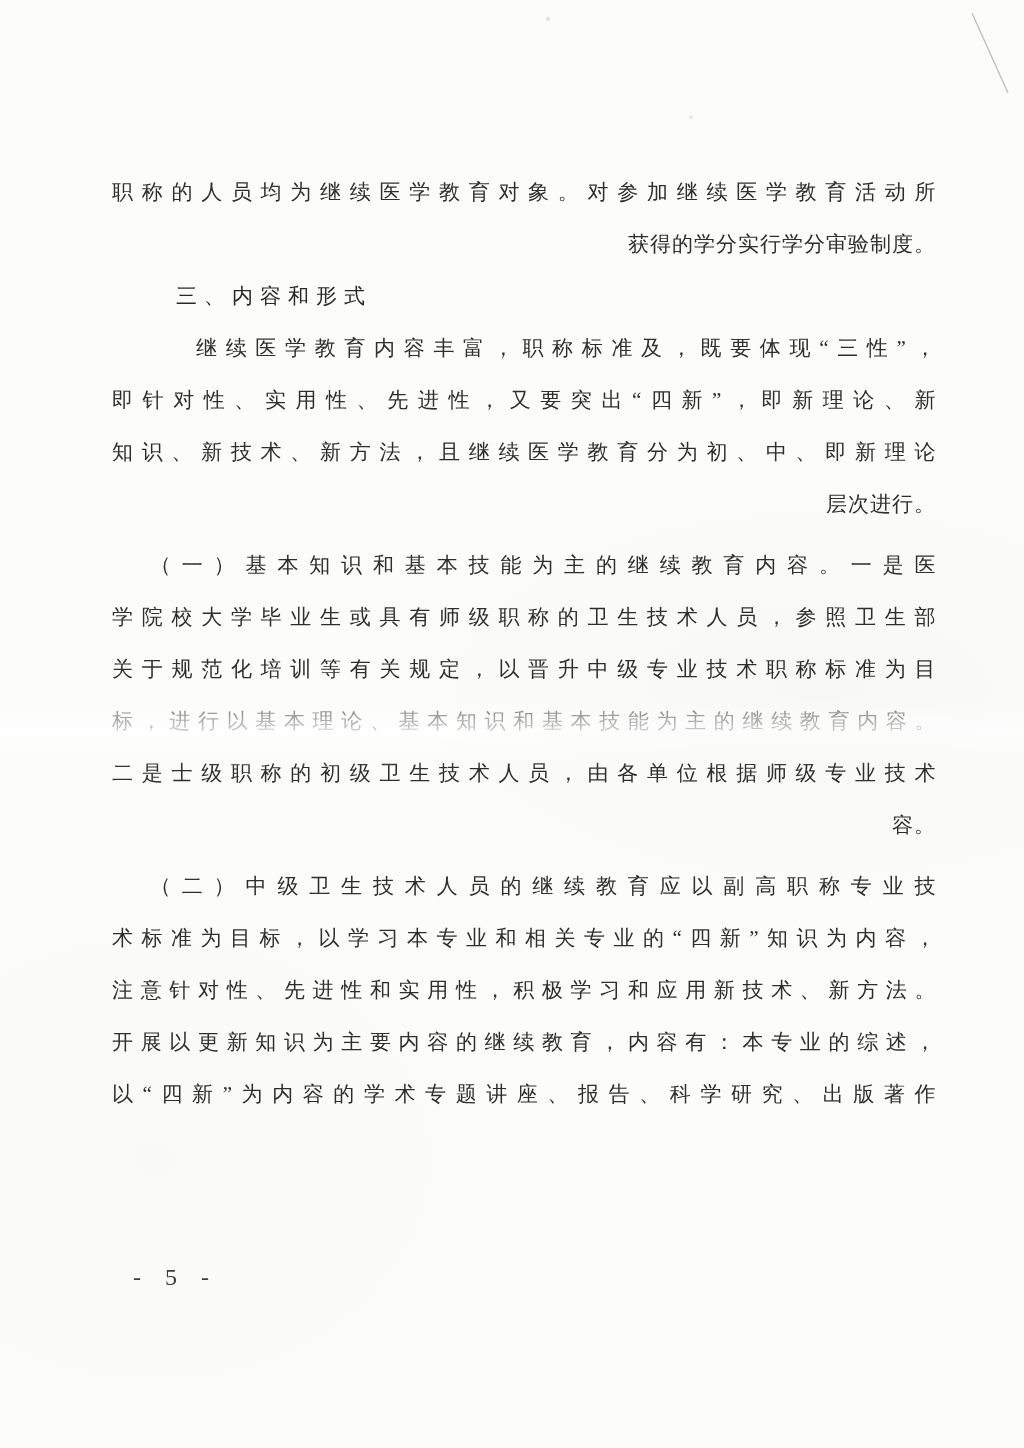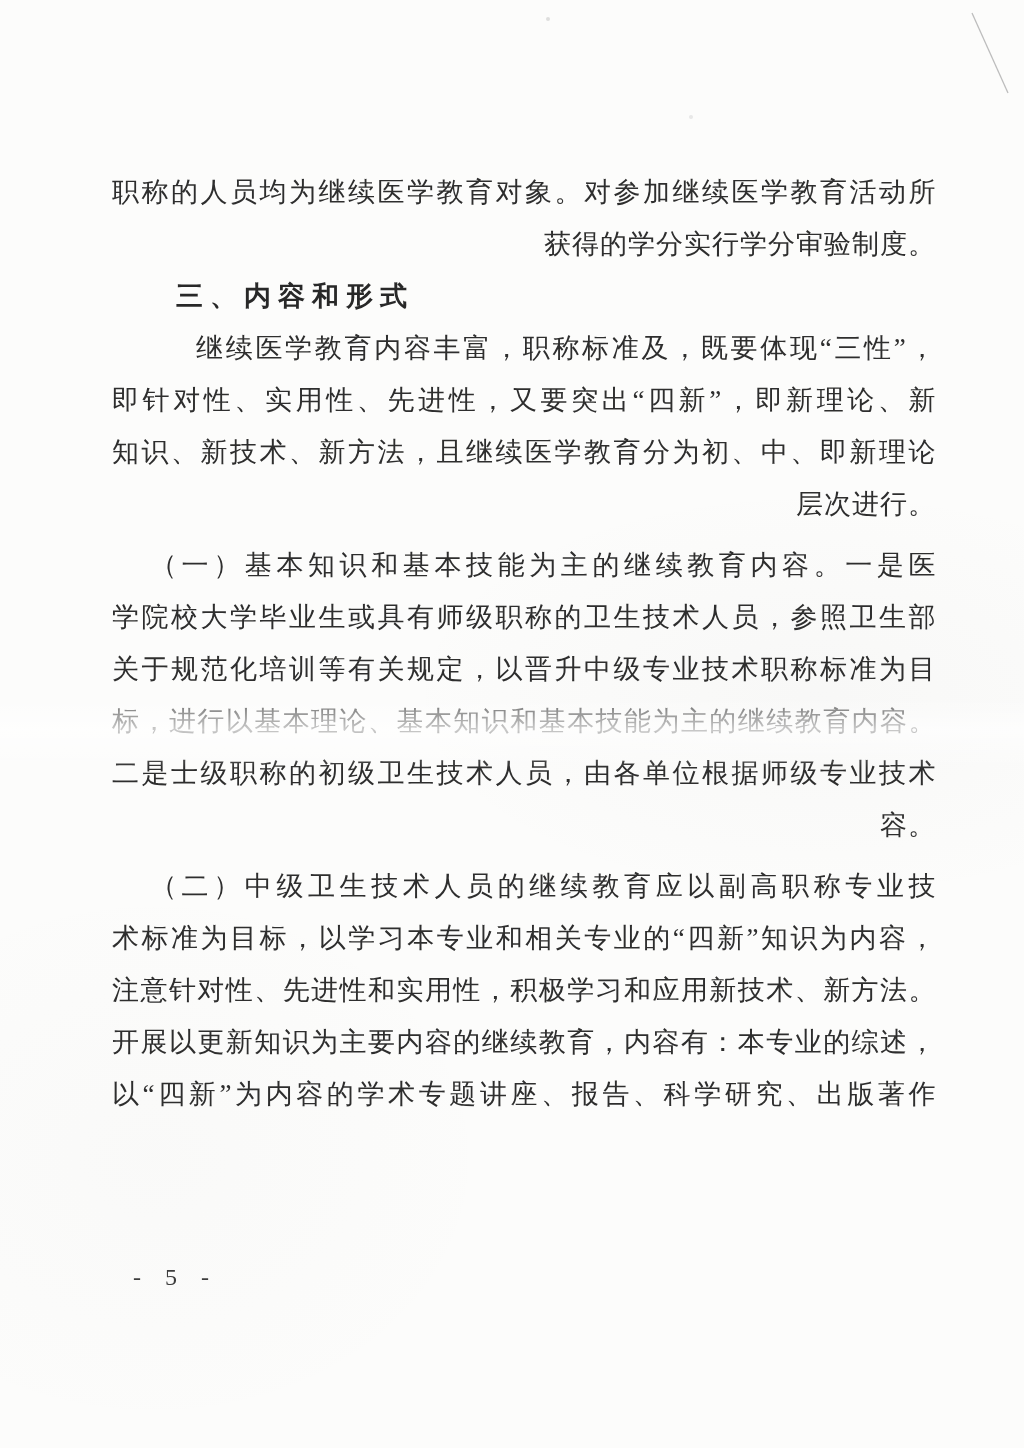--- a/index.html
+++ b/index.html
@@ -19,39 +19,39 @@
     font-family: "Liberation Serif", "DejaVu Serif", serif;
   }
   .content {
     position: absolute;
     left: 112px;
     top: 166px;
     width: 824px;
     color: #2e2e2e;
   }
   .line {
-    font-size: 27px;
+    font-size: 21px;
     line-height: 52px;
     height: 52px;
     font-weight: 400;
     letter-spacing: 0.5px;
     white-space: normal;
   }
   .justify {
     text-align: justify;
     text-align-last: justify;
   }
   .plain {
     text-align: right;
     letter-spacing: 1px;
   }
   .heading {
     padding-left: 64px;
     letter-spacing: 7px;
-    font-weight: 700;
+    font-weight: 400;
     color: #282828;
   }
   .indent-para {
     padding-left: 38px;
   }
   .indent-first {
     padding-left: 84px;
   }
   .gap {
     margin-top: 9px;

